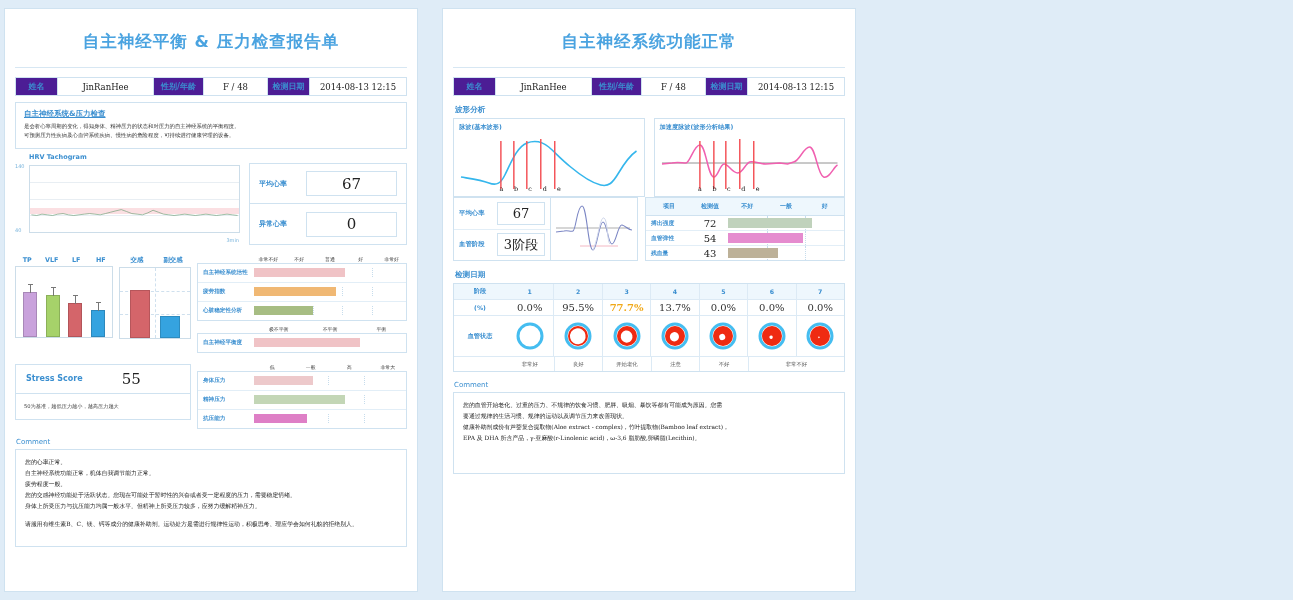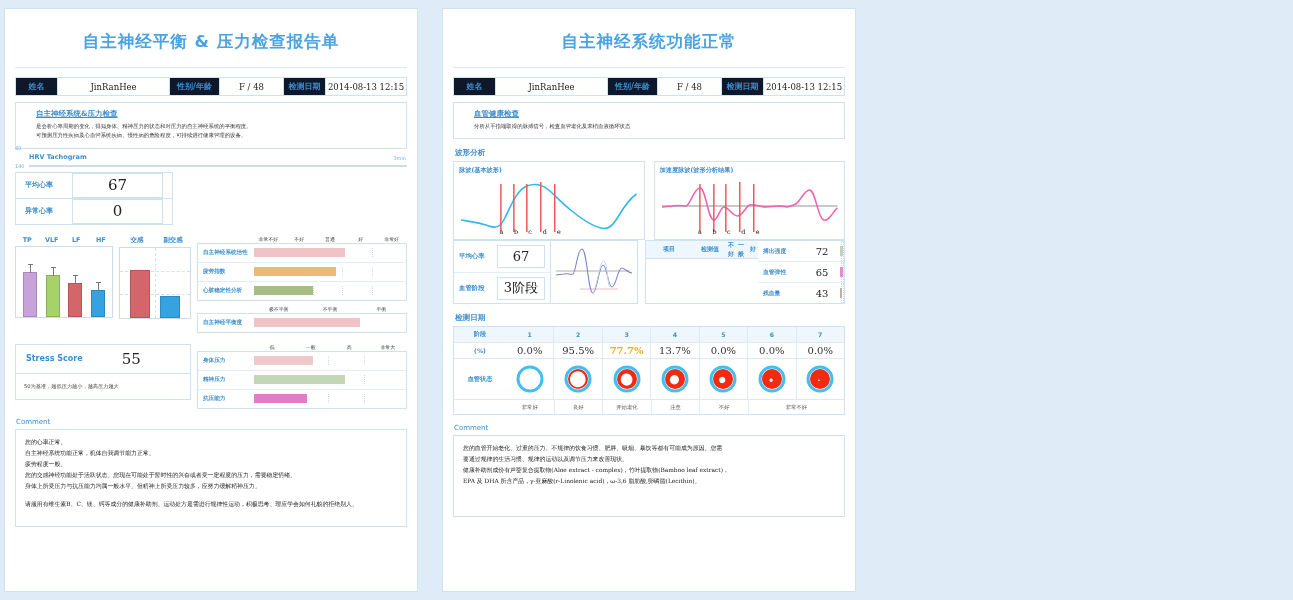--- a/index.html
+++ b/index.html
@@ -26,38 +26,38 @@
     color:#4aa3e0;font-size:16.5px;font-weight:bold;letter-spacing:1px;
     border-bottom:1px solid #d7e7f3;
   }
 
   
   .patient{
     display:flex;align-items:stretch;margin-top:9px;height:19px;
     border:1px solid #cfe2f0;box-sizing:border-box;font-size:8px;
   }
   .patient .lab{
-    background:#0f172a;color:#3b8fd0;font-weight:bold;
+    background:#4c1d95;color:#3b8fd0;font-weight:bold;
     display:flex;align-items:center;justify-content:center;
     border-right:1px solid #cfe2f0;box-sizing:border-box;
   }
   .patient .val{
     display:flex;align-items:center;justify-content:center;color:#222;
     border-right:1px solid #cfe2f0;box-sizing:border-box;
     font-family:"DejaVu Serif","Liberation Serif",serif;font-size:8.5px;
   }
   .patient .val.last{border-right:none;}
-  .w-name-l{width:42px}.w-name-v{width:112px}
+  .w-name-l{width:42px}.w-name-v{width:96px}
   .w-sex-l{width:50px}.w-sex-v{width:64px}
   .w-date-l{width:42px}.w-date-v{flex:1}
 
   
   .intro{
     margin-top:6px;border:1px solid #cfe2f0;box-sizing:border-box;
-    padding:6px 8px 7px 20px;
+    padding:6px 8px 7px 8px;
   }
   .intro-h{color:#3b8fd0;font-size:7.5px;font-weight:bold;text-decoration:underline;}
   .intro-l{color:#333;font-size:5.4px;line-height:1.75;margin-top:3px;}
 
   
   .sec-h{color:#3b8fd0;font-size:7.6px;font-weight:bold;margin:9px 0 3px 2px;}
   .sub-h{color:#3b8fd0;font-size:6.2px;font-weight:bold;}
 
   
   .hrv-row{display:flex;gap:9px;}
@@ -142,21 +142,21 @@
   .vasc-left{width:185px;border:1px solid #cfe2f0;box-sizing:border-box;display:flex;}
   .vasc-stats{width:96px;display:flex;flex-direction:column;border-right:1px solid #cfe2f0;}
   .vstat{flex:1;display:flex;align-items:center;padding:0 5px;}
   .vstat + .vstat{border-top:1px solid #e2eef7;}
   .vstat .k{color:#3b8fd0;font-size:6.4px;font-weight:bold;width:34px;}
   .vstat .v{flex:1;margin-left:4px;height:21px;border:1px solid #cfe2f0;
             display:flex;align-items:center;justify-content:center;font-size:13px;color:#222;
             font-family:"DejaVu Serif","Liberation Serif",serif;}
   .vasc-plot{flex:1;display:flex;align-items:center;justify-content:center;}
 
-  .vtable{flex:1;border:1px solid #cfe2f0;box-sizing:border-box;display:flex;flex-direction:row;}
+  .vtable{flex:1;border:1px solid #cfe2f0;box-sizing:border-box;display:flex;flex-direction:column;}
   .vt-head{display:flex;height:17px;background:#eef7fd;border-bottom:1px solid #cfe2f0;}
   .vt-head div{display:flex;align-items:center;justify-content:center;color:#3b8fd0;font-size:6px;font-weight:bold;}
   .vt-row{display:flex;flex:1;}
   .vt-row + .vt-row{border-top:1px solid #e2eef7;}
   .vt-row .nm{display:flex;align-items:center;color:#3b8fd0;font-size:5.8px;font-weight:bold;padding-left:5px;box-sizing:border-box;}
   .vt-row .num{display:flex;align-items:center;justify-content:center;font-size:10px;color:#222;
                font-family:"DejaVu Serif","Liberation Serif",serif;}
   .vt-bar{flex:1;position:relative;display:flex;align-items:center;}
   .vt-bar .seg{position:absolute;top:0;bottom:0;border-left:1px dotted #c6dcec;}
   .vt-bar .fill{position:absolute;height:10px;left:0;}
@@ -198,21 +198,21 @@
         <div class="lab w-date-l">检测日期</div>
         <div class="val w-date-v last">2014-08-13 12:15</div>
       </div>
 
       <div class="intro">
         <div class="intro-h">自主神经系统&amp;压力检查</div>
         <div class="intro-l">是会析心率周期的变化，得知身体、精神压力的状态和对压力的自主神经系统的平衡程度。</div>
         <div class="intro-l" style="margin-top:0">可预测压力性疾病及心血管系统疾病、慢性病的危险程度，可持续进行健康管理的设备。</div>
       </div>
 
-      <div class="hrv-row" style="margin-top:14px;flex-direction:column;">
+      <div class="hrv-row" style="margin-top:14px;">
         <div class="hrv-chart">
           <div class="tacho-lbl">HRV Tachogram</div>
           <div class="ax-hi">140</div>
           <div class="ax-lo">40</div>
           <div class="ax-x">3min</div>
           <div class="tacho-box">
             <div class="tacho-grid" style="top:25%"></div>
             <div class="tacho-grid" style="top:50%"></div>
             <div class="tacho-grid" style="top:75%"></div>
             <div class="tacho-band" id="hrv-band" style="top:64%;height:9%"></div>
@@ -398,24 +398,20 @@
 
       <div class="patient">
         <div class="lab w-name-l">姓名</div>
         <div class="val w-name-v">JinRanHee</div>
         <div class="lab w-sex-l">性别/年龄</div>
         <div class="val w-sex-v">F / 48</div>
         <div class="lab w-date-l">检测日期</div>
         <div class="val w-date-v last">2014-08-13 12:15</div>
       </div>
 
-      <div class="intro">
-        <div class="intro-h">血管健康检查</div>
-        <div class="intro-l">分析从手指端取得的脉搏信号，检查血管老化及末梢血液循环状态</div>
-      </div>
 
       <div class="sec-h">波形分析</div>
       <div class="wave-row">
         <div class="wave-card">
           <div class="sub-h">脉波(基本波形)</div>
           <svg class="wave-svg" viewBox="0 0 180 60" preserveAspectRatio="none">
             <path d="M2,44 C14,46 22,47 30,50 C38,53 42,50 46,42 C52,30 58,14 68,10 C76,7 84,9 90,14 C96,19 102,26 112,34 C124,44 134,50 142,52 C150,54 154,50 160,40 C166,30 172,22 178,18" fill="none" stroke="#35b6ec" stroke-width="1.6"></path>
             <g stroke="#f4555a" stroke-width="1.5">
               <line x1="42" y1="8" x2="42" y2="56"></line>
               <line x1="55" y1="8" x2="55" y2="56"></line>
@@ -491,21 +487,21 @@
                 <div class="nm c-nm">搏出强度</div>
                 <div class="num c-num">72</div>
                 <div class="vt-bar">
                   <div class="seg" style="left: 33.3%;"></div>
                   <div class="seg" style="left: 66.6%;"></div>
                   <div class="fill" style="width: 72%; background: rgb(192, 210, 188);"></div>
                 </div>
               </div>
               <div class="vt-row">
                 <div class="nm c-nm">血管弹性</div>
-                <div class="num c-num">65</div>
+                <div class="num c-num">54</div>
                 <div class="vt-bar">
                   <div class="seg" style="left: 33.3%;"></div>
                   <div class="seg" style="left: 66.6%;"></div>
                   <div class="fill" style="width: 65%; background: rgb(229, 140, 207);"></div>
                 </div>
               </div>
               <div class="vt-row">
                 <div class="nm c-nm">残血量</div>
                 <div class="num c-num">43</div>
                 <div class="vt-bar">

